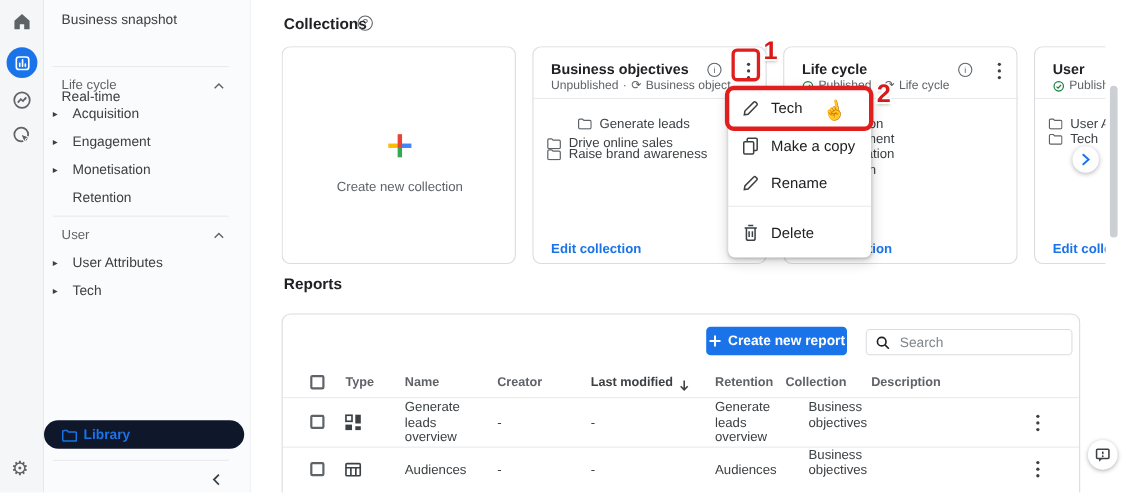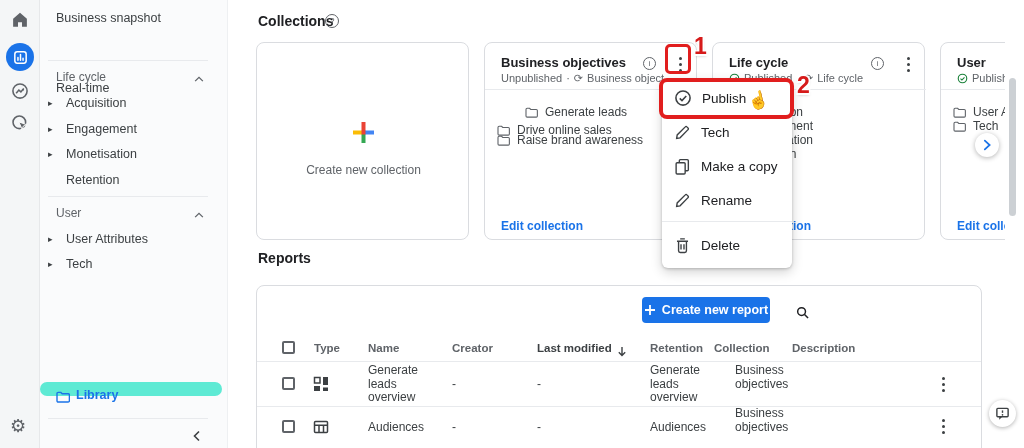--- a/index.html
+++ b/index.html
@@ -8,21 +8,21 @@
   .screen { position:relative; width:1024px; height:448px; overflow:hidden; background:#fff; }
   .abs { position:absolute; }
 
   
   .rail { left:0; top:0; width:40px; height:448px; background:#f4f6f7; border-right:1px solid #e6e8ea; z-index:5; }
   .panel { left:40px; top:0; width:188px; height:448px; background:#fafbfc; border-right:1px solid #eef0f2; z-index:4; }
   .nav-text { font-size:12.5px; color:#3c4043; white-space:nowrap; }
   .nav-head { font-size:12px; color:#5f6368; white-space:nowrap; }
   .tri { font-size:9px; color:#3c4043; }
   .divider-h { height:1px; background:#e8eaed; }
-  .lib-pill { left:40px; top:382px; width:182px; height:14px; background:#5eead4; border-radius:13px; }
+  .lib-pill { left:40px; top:382px; width:182px; height:26px; background:#0f172a; border-radius:13px; }
   .lib-label { font-size:12.5px; font-weight:bold; color:#1a73e8; }
   .rail-active { left:6px; top:43px; width:28px; height:28px; border-radius:50%; background:#1a73e8; display:flex; align-items:center; justify-content:center; }
   .gear { font-size:18px; color:#5f6368; line-height:20px; }
 
   
   .h1 { font-size:14px; font-weight:bold; color:#202124; }
   .card { background:#fff; border:1px solid #dadce0; border-radius:8px; }
   .circle-icon { border-radius:50%; border:1px solid #5f6368; color:#5f6368; display:flex; align-items:center; justify-content:center; font-size:9px; line-height:1; }
   .dots { display:flex; flex-direction:column; gap:3px; align-items:center; justify-content:center; }
   .dots i { width:3px; height:3px; border-radius:50%; background:#3c4043; }
@@ -272,27 +272,20 @@
       <svg width="14" height="14" viewBox="0 0 16 16">
           <path d="M5.5 3L11 8l-5.5 5" fill="none" stroke="#1a73e8" stroke-width="2" stroke-linecap="round"></path>
         </svg>
     </div>
   </div>
 
   <div class="abs scrollbar"></div>
 
   <div class="abs menu">
     <div class="mi">
-      <svg width="18" height="18" viewBox="0 0 16 16">
-          <circle cx="8" cy="8" r="6.3" fill="none" stroke="#3c4043" stroke-width="1.4"></circle>
-          <path d="M5.1 8.3l2 2 3.8-4.1" fill="none" stroke="#3c4043" stroke-width="1.4"></path>
-        </svg>
-      <span>Publish</span>
-    </div>
-    <div class="mi">
       <svg width="17" height="17" viewBox="0 0 16 16">
           <path d="M2.5 13.5l.5-3.2L10.6 2.7a1.1 1.1 0 0 1 1.6 0l1 1a1.1 1.1 0 0 1 0 1.6L5.7 13z" fill="none" stroke="#3c4043" stroke-width="1.3"></path>
         </svg>
       <span>Tech</span>
     </div>
     <div class="mi">
       <svg width="17" height="17" viewBox="0 0 16 16">
           <rect x="5" y="1.5" width="8.5" height="10.5" rx="1" fill="none" stroke="#3c4043" stroke-width="1.3"></rect>
           <rect x="2" y="4.5" width="8.5" height="10.5" rx="1" fill="#fff" stroke="#3c4043" stroke-width="1.3"></rect>
         </svg>
@@ -321,20 +314,21 @@
 
   <div class="abs h1" style="left:258px;top:250px;">Reports</div>
   <div class="abs card" style="left:256px;top:285px;width:726px;height:175px;border-radius:8px;"></div>
 
   <div class="abs btn-primary">
     <svg width="12" height="12" viewBox="0 0 12 12">
         <path d="M6 1v10M1 6h10" stroke="#fff" stroke-width="1.8"></path>
       </svg>
     <span>Create new report</span>
   </div>
+  <input class="abs search-box" type="text" placeholder="Search" style="">
   <span class="abs" style="left:796px;top:305px;">
     <svg width="13" height="13" viewBox="0 0 14 14">
         <circle cx="6" cy="6" r="4.2" fill="none" stroke="#202124" stroke-width="1.6"></circle>
         <path d="M9.2 9.2L13 13" stroke="#202124" stroke-width="1.6"></path>
       </svg>
   </span>
 
   <span class="abs chk" style="left:282px;top:341px;"></span>
   <div class="abs th" style="left:314px;top:342px;">Type</div>
   <div class="abs th" style="left:368px;top:342px;">Name</div>

